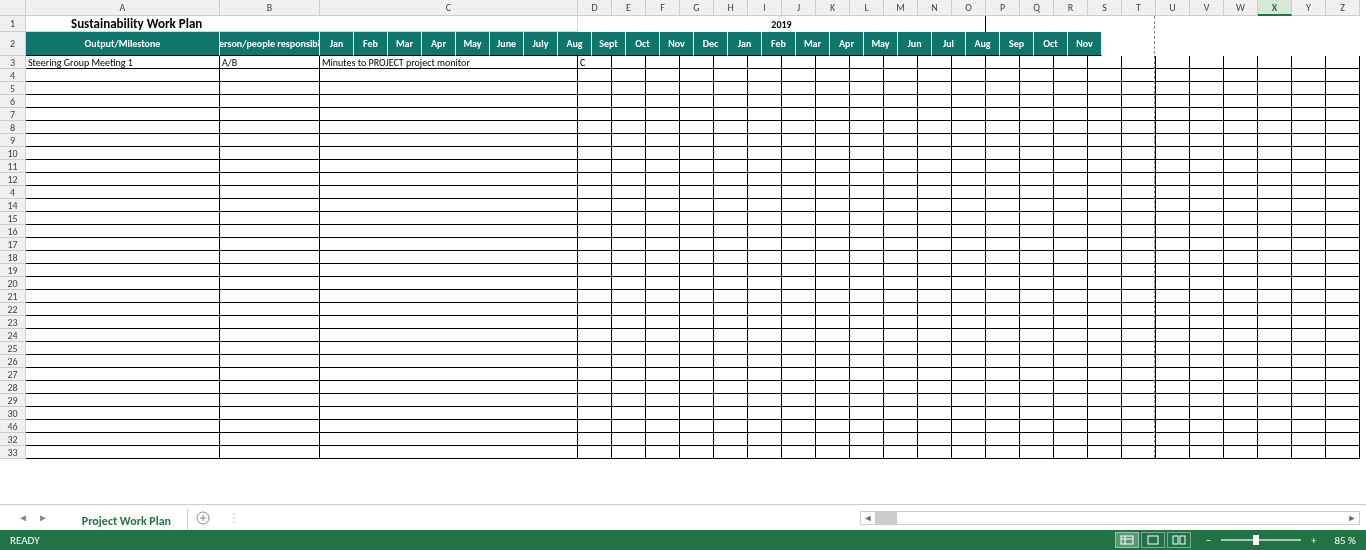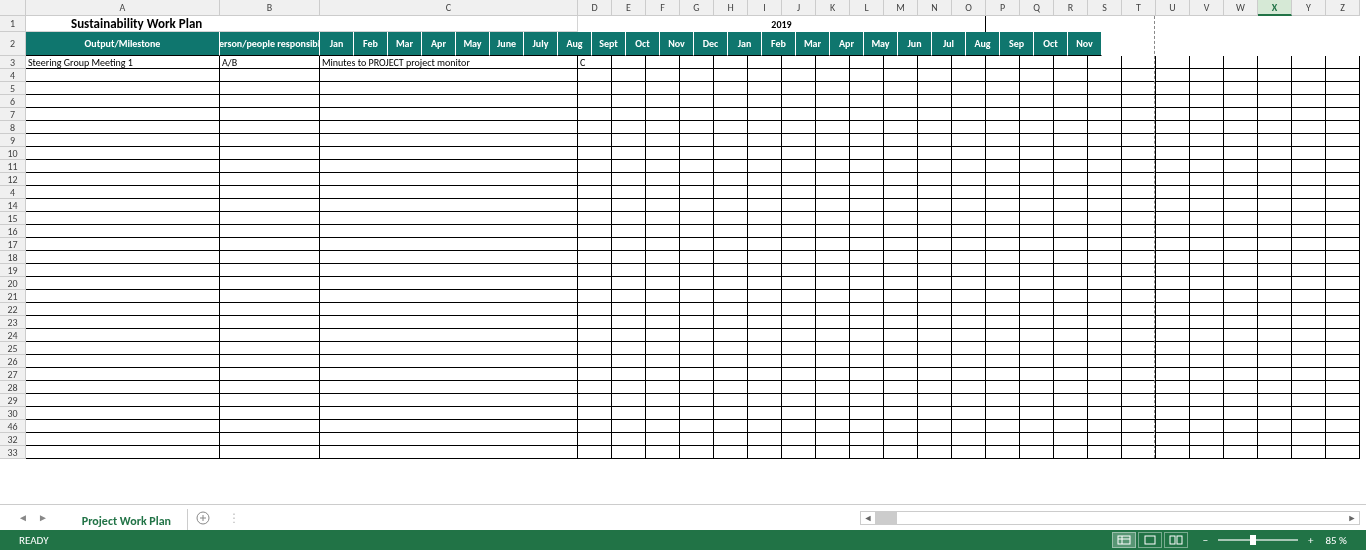--- a/index.html
+++ b/index.html
@@ -193,21 +193,21 @@
 
 .status-bar {
   position:absolute;
   bottom:0; left:0; right:0;
   height:20px;
   background: #217346;
   color:#fff;
   display:flex;
   align-items:center;
   font-size:11px;
-  padding:0 19px;
+  padding:0 10px;
 }
 .status-bar .spacer { flex:1; }
 .view-btn {
   width:24px; height:16px;
   margin:0 1px;
   display:flex; align-items:center; justify-content:center;
   cursor:pointer;
   border:1px solid rgba(255,255,255,0.4);
   font-size:10px;
 }
@@ -1248,15 +1248,15 @@
         <rect x="1" y="1" width="5" height="8" fill="none" stroke="#fff"></rect>
         <rect x="8" y="1" width="5" height="8" fill="none" stroke="#fff"></rect>
       </svg>
   </div>
   <div class="zoom-slider">
     <span class="zoom-btn">−</span>
     <div class="zoom-track">
         <div class="zoom-thumb"></div>
       </div>
     <span class="zoom-btn">+</span>
-    <span style="margin-left:2px;">85 %</span>
+    <span style="margin-left:8px;">85 %</span>
   </div>
 </div>
 
 </body></html>

